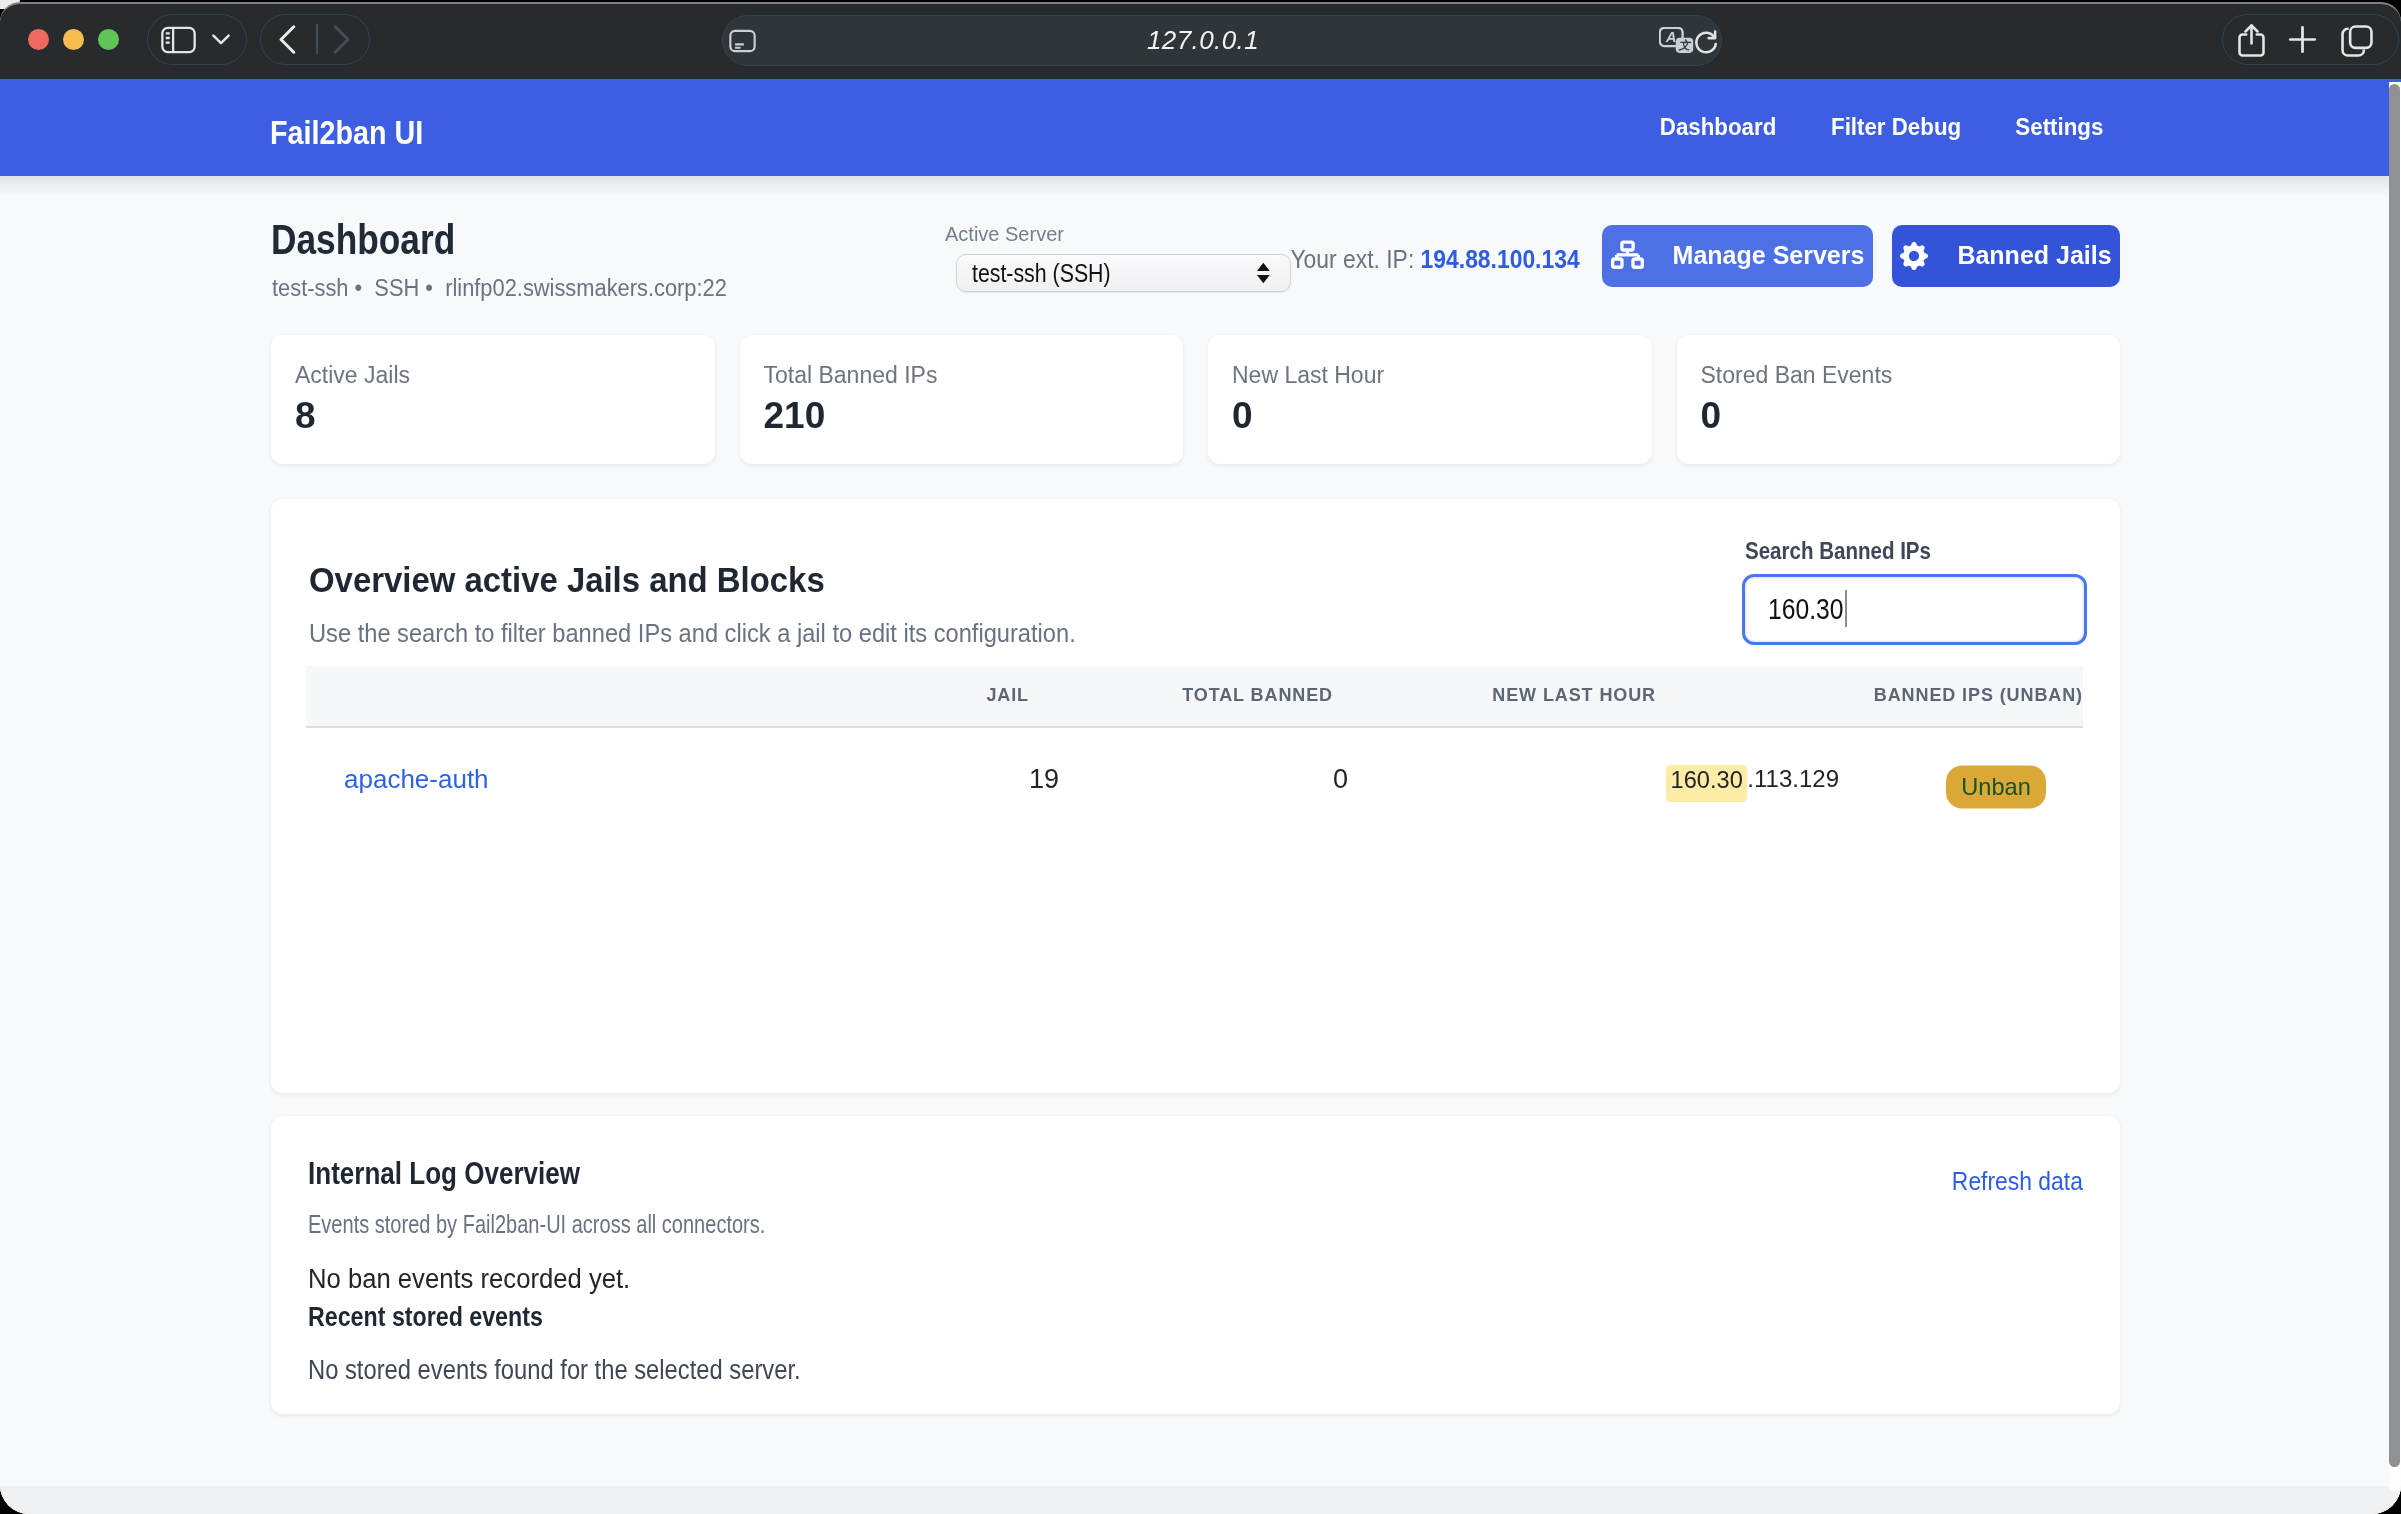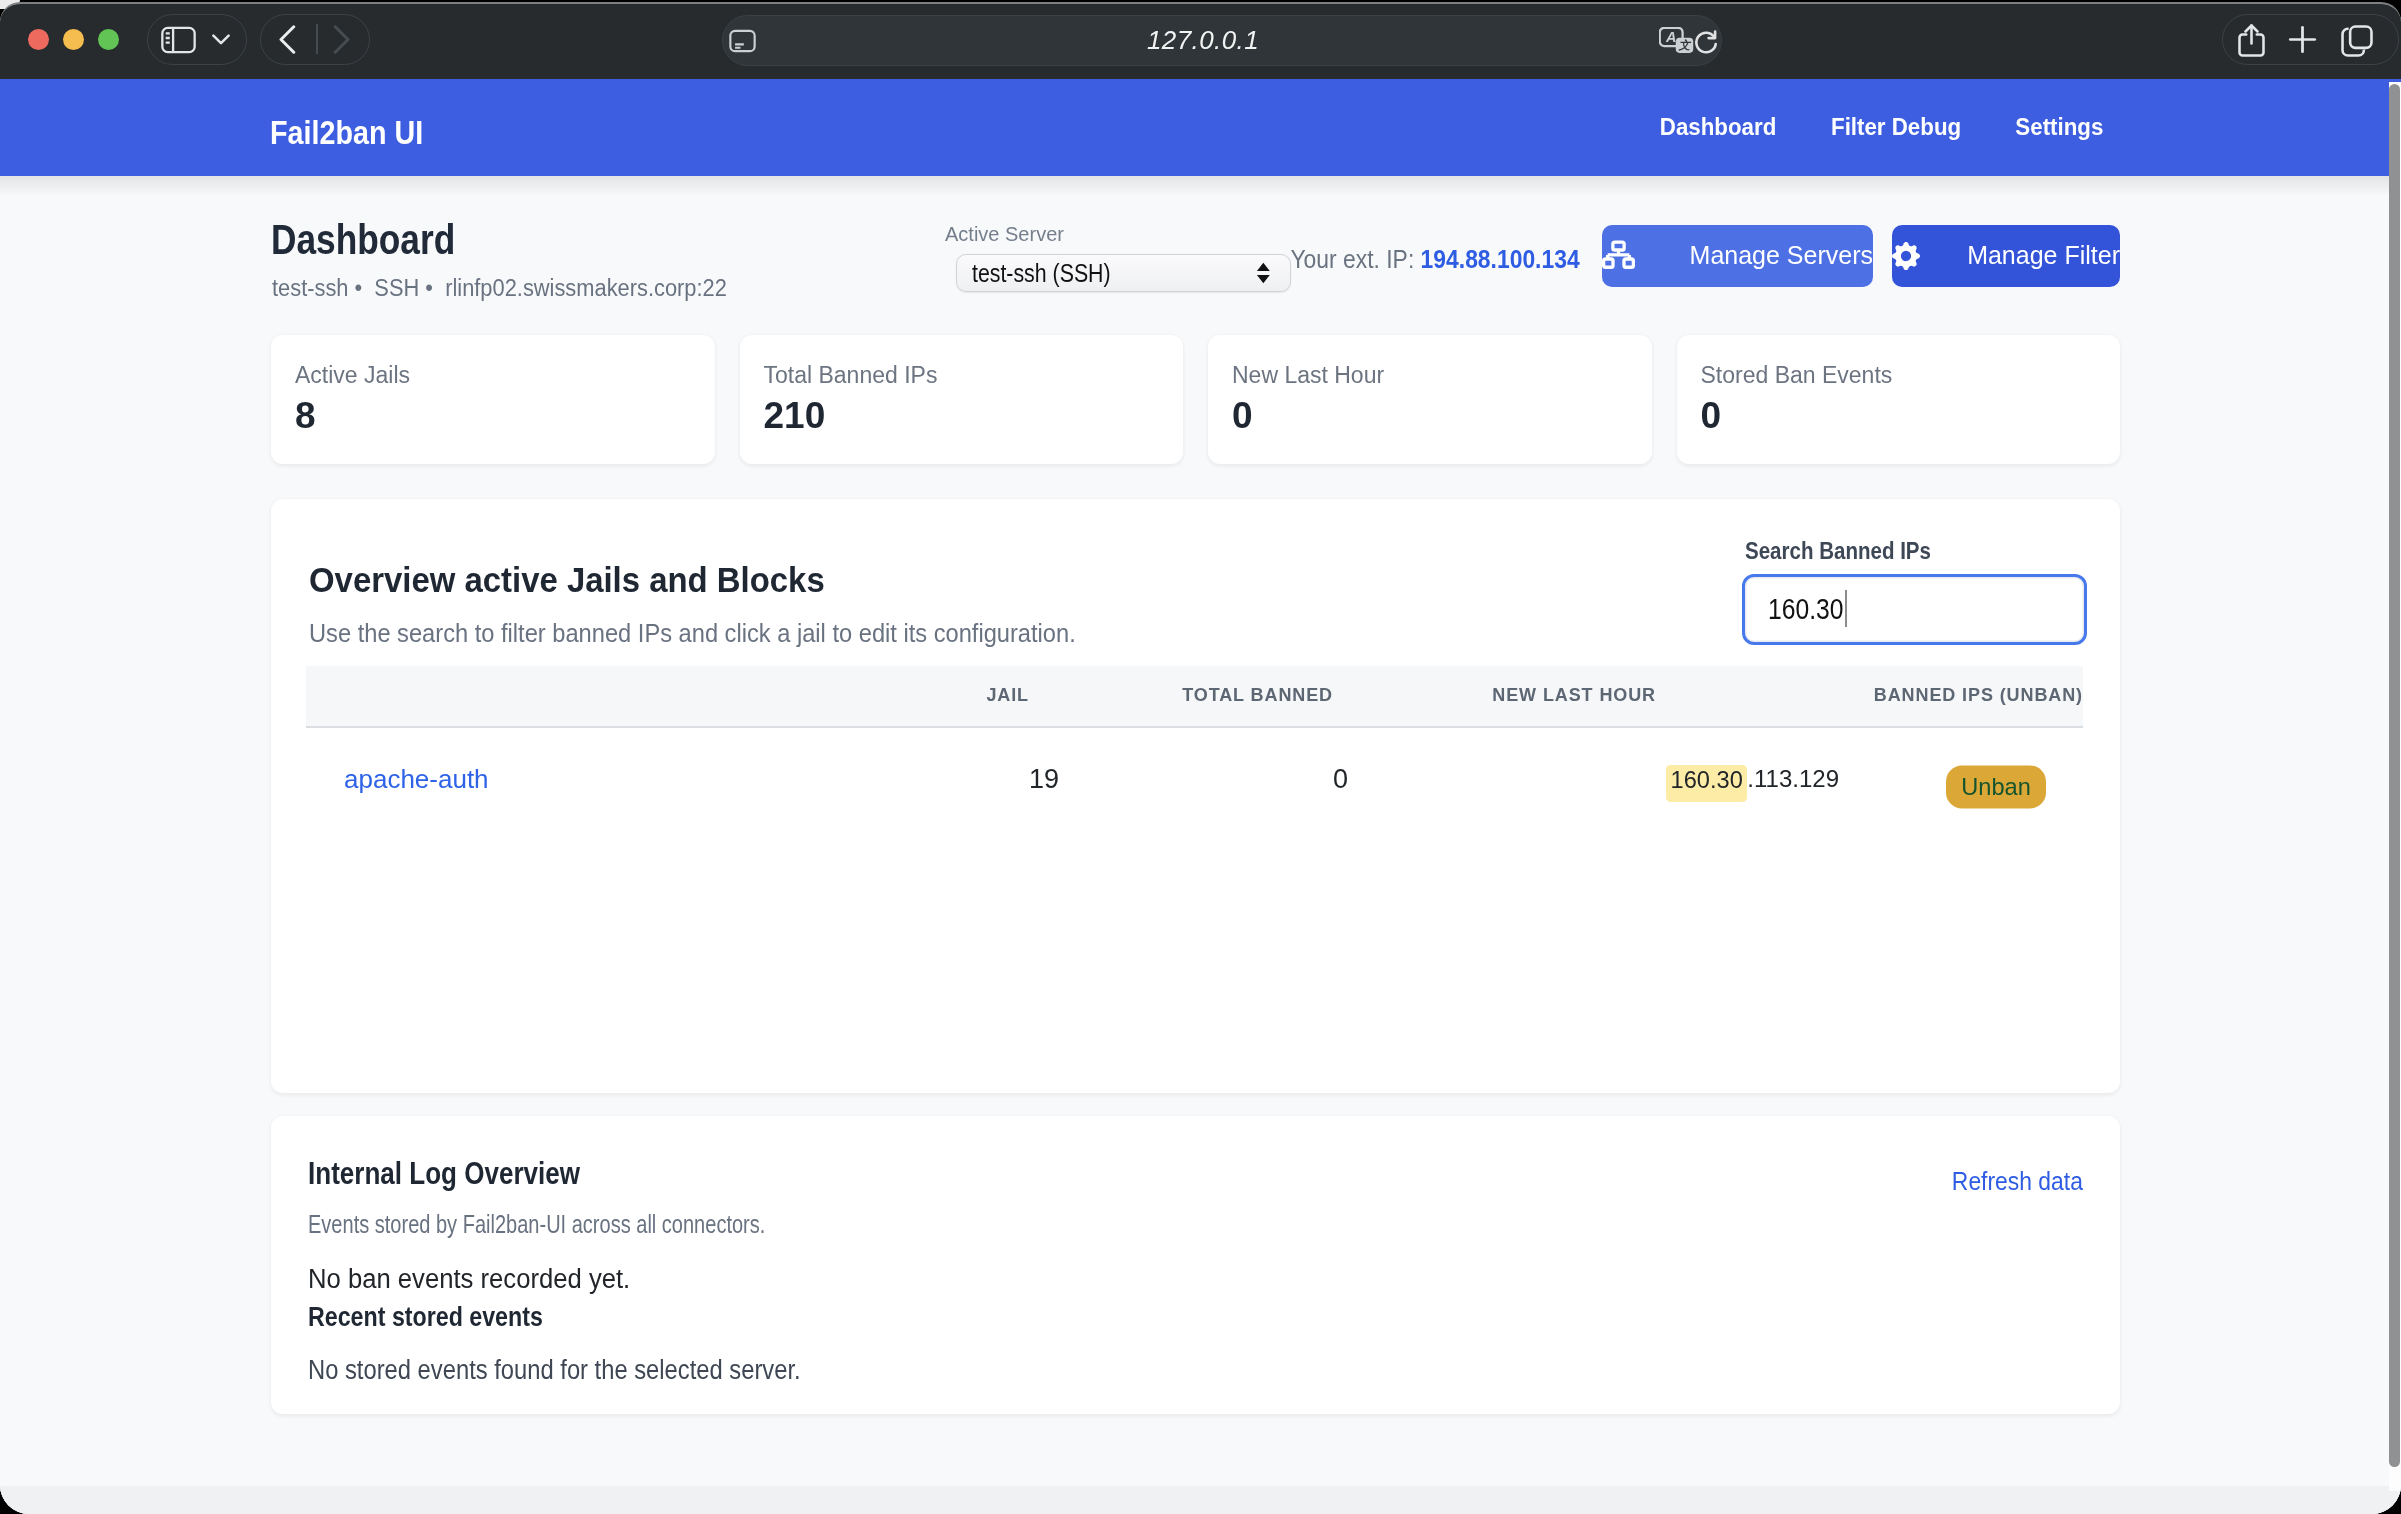--- a/index.html
+++ b/index.html
@@ -35,21 +35,21 @@
   .h-sub { position:absolute; left:272px; top:99px; font-size:23px; color:#697280; transform:scaleX(0.95); transform-origin:left top; }
 
   .as-label { position:absolute; left:945px; top:47px; font-size:20px; color:#747e8c;text-align:center; }
   .as-select { position:absolute; left:956px; top:78px; width:335px; height:38px; background:linear-gradient(#fafafc,#eff0f2); border:1.5px solid #d2d3d7; border-radius:10px; box-shadow:0 0.8px 1.5px rgba(0,0,0,0.08); }
   .as-select .txt { position:absolute; left:15px; top:50%; transform:translateY(-50%) scaleX(0.82); transform-origin:left center; font-size:26px; color:#111; }
   .as-select .arr { position:absolute; right:18px; top:50%; transform:translateY(-50%); width:16.7px; height:24px; }
 
   .extip { position:absolute; right:821px; top:68px; font-size:26px; white-space:nowrap; color:#6a7380; transform:scaleX(0.88); transform-origin:right top; }
   .extip b { color:#2e5ce2; font-weight:bold; }
 
-  .btn { position:absolute; top:49px; height:62px; border-radius:10px; color:#fff; font-size:25px; font-weight:400; display:flex; align-items:center; justify-content:space-between; gap:29px; }
+  .btn { position:absolute; top:49px; height:62px; border-radius:10px; color:#fff; font-size:25px; font-weight:700; display:flex; align-items:center; justify-content:center; gap:29px; }
   .btn.servers { left:1602px; width:271px; background:#4d70e4; }
   .btn.jails { left:1892px; width:228px; background:#3353d8; }
 
   
   .statrow { position:absolute; left:271px; top:159px; width:1849px; display:flex; gap:25px; }
   .scard { flex:1; height:129px; background:#fff; border-radius:12px; box-shadow:0 1.5px 4.6px rgba(16,24,40,0.07); padding:27px 24px; }
   .scard .lbl { font-size:23px; color:#6b7480; }
   .scard .num { margin-top:6.8px; font-size:37px; font-weight:bold; color:#1f2733; }
 
   
@@ -184,21 +184,21 @@
         <rect x="14.5" y="2.5" width="15" height="10.5" rx="2.5"></rect>
         <rect x="2.2" y="25" width="12.5" height="11" rx="2.5"></rect>
         <rect x="29.3" y="25" width="12.5" height="11" rx="2.5"></rect>
       </svg>
       <span>Manage Servers</span>
       </div>
     <div class="btn jails">
       <svg width="28" height="28" viewBox="0 0 16 16" fill="#fff">
         <path d="M9.405 1.05c-.413-1.4-2.397-1.4-2.81 0l-.1.34a1.464 1.464 0 0 1-2.105.872l-.31-.17c-1.283-.698-2.686.705-1.987 1.987l.169.311c.446.82.023 1.841-.872 2.105l-.34.1c-1.4.413-1.4 2.397 0 2.81l.34.1a1.464 1.464 0 0 1 .872 2.105l-.17.31c-.698 1.283.705 2.686 1.987 1.987l.311-.169a1.464 1.464 0 0 1 2.105.872l.1.34c.413 1.4 2.397 1.4 2.81 0l.1-.34a1.464 1.464 0 0 1 2.105-.872l.31.17c1.283.698 2.686-.705 1.987-1.987l-.169-.311a1.464 1.464 0 0 1 .872-2.105l.34-.1c1.4-.413 1.4-2.397 0-2.81l-.34-.1a1.464 1.464 0 0 1-.872-2.105l.17-.31c.698-1.283-.705-2.686-1.987-1.987l-.311.169a1.464 1.464 0 0 1-2.105-.872l-.1-.34zM8 10.93a2.929 2.929 0 1 1 0-5.86 2.929 2.929 0 0 1 0 5.858z"></path>
       </svg>
-      <span>Manage Filter</span>
+      <span>Banned Jails</span>
       </div>
 
     <div class="statrow">
       <div class="scard">
           <div class="lbl">Active Jails</div>
           <div class="num">8</div>
         </div>
       <div class="scard">
           <div class="lbl">Total Banned IPs</div>
           <div class="num">210</div>

